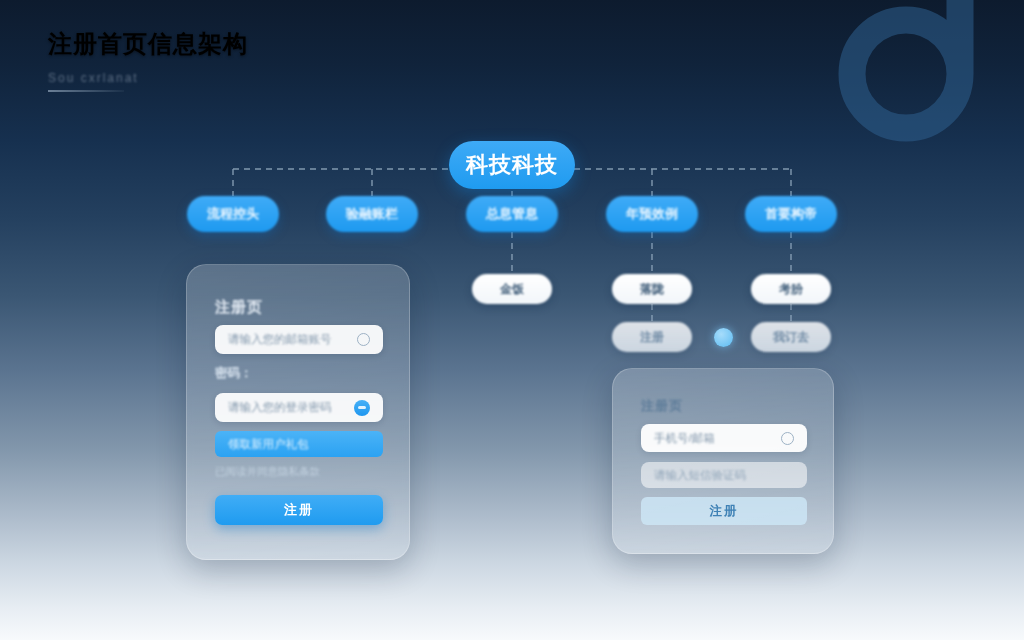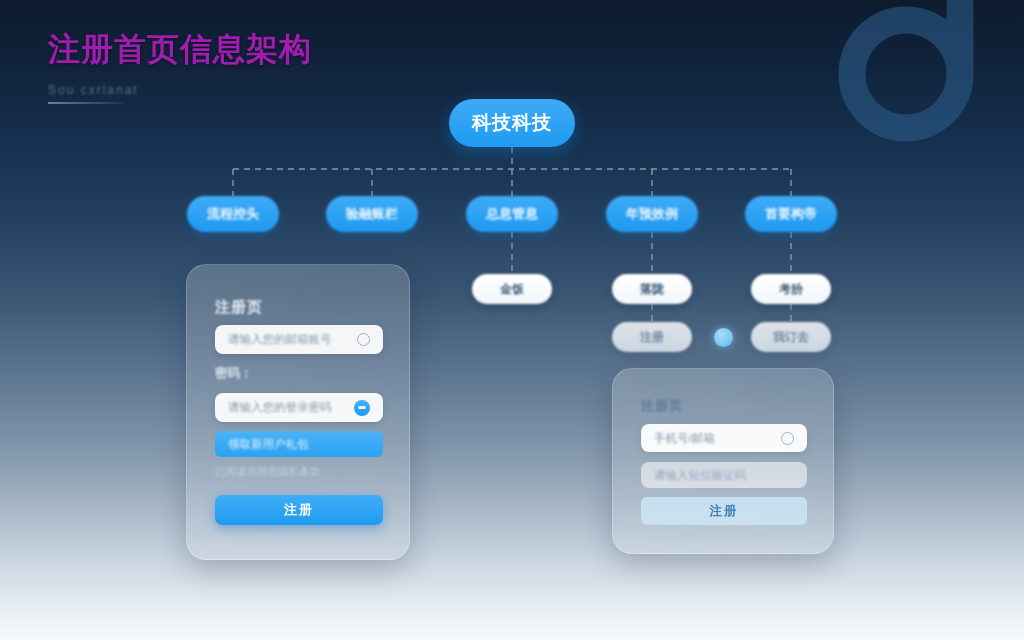--- a/index.html
+++ b/index.html
@@ -24,21 +24,21 @@
 
   
   #logo-watermark{
     position:absolute; top:-18px; right:26px;
     width:188px; height:160px; opacity:.55; pointer-events:none;
   }
 
   
   #header{ position:absolute; left:48px; top:28px; }
   #page-title{
-    font-size:32px; font-weight:700; color:#a21caf; letter-spacing:1px;
+    font-size:24px; font-weight:700; color:#000000; letter-spacing:1px;
     text-shadow:0 1px 3px rgba(0,0,0,.45);
   }
   #page-subtitle{
     margin-top:11px; font-size:12px; letter-spacing:2px;
     color:rgba(190,205,222,.42);
     filter:blur(1.2px);
   }
   #title-rule{
     margin-top:5px; width:76px; height:2px;
     background:linear-gradient(90deg,rgba(180,200,220,.55),rgba(180,200,220,.05));
@@ -49,23 +49,24 @@
   #connectors{ position:absolute; inset:0; width:1024px; height:640px; pointer-events:none; }
 
   
   .node{
     position:absolute; display:flex; align-items:center; justify-content:center;
     white-space:nowrap;
   }
   .node-root{
     width:126px; height:48px; border-radius:24px;
     background:linear-gradient(180deg,#3eaaf6,#1f9bf0);
-    color:#fff; font-size:19px; font-weight:700;
+    color:#fff; font-size:22px; font-weight:700;
     box-shadow:0 5px 16px rgba(18,120,200,.45);
     letter-spacing:1px;
+    margin-top:42px;
   }
   .node-l2{
     width:92px; height:36px; border-radius:18px;
     background:linear-gradient(180deg,#3fabf7,#1e9af0);
     color:#eaf6ff; font-size:13px; font-weight:600;
     box-shadow:0 4px 11px rgba(16,100,175,.42);
     filter:blur(1.15px);
   }
   .node-l3{
     width:80px; height:30px; border-radius:15px;

